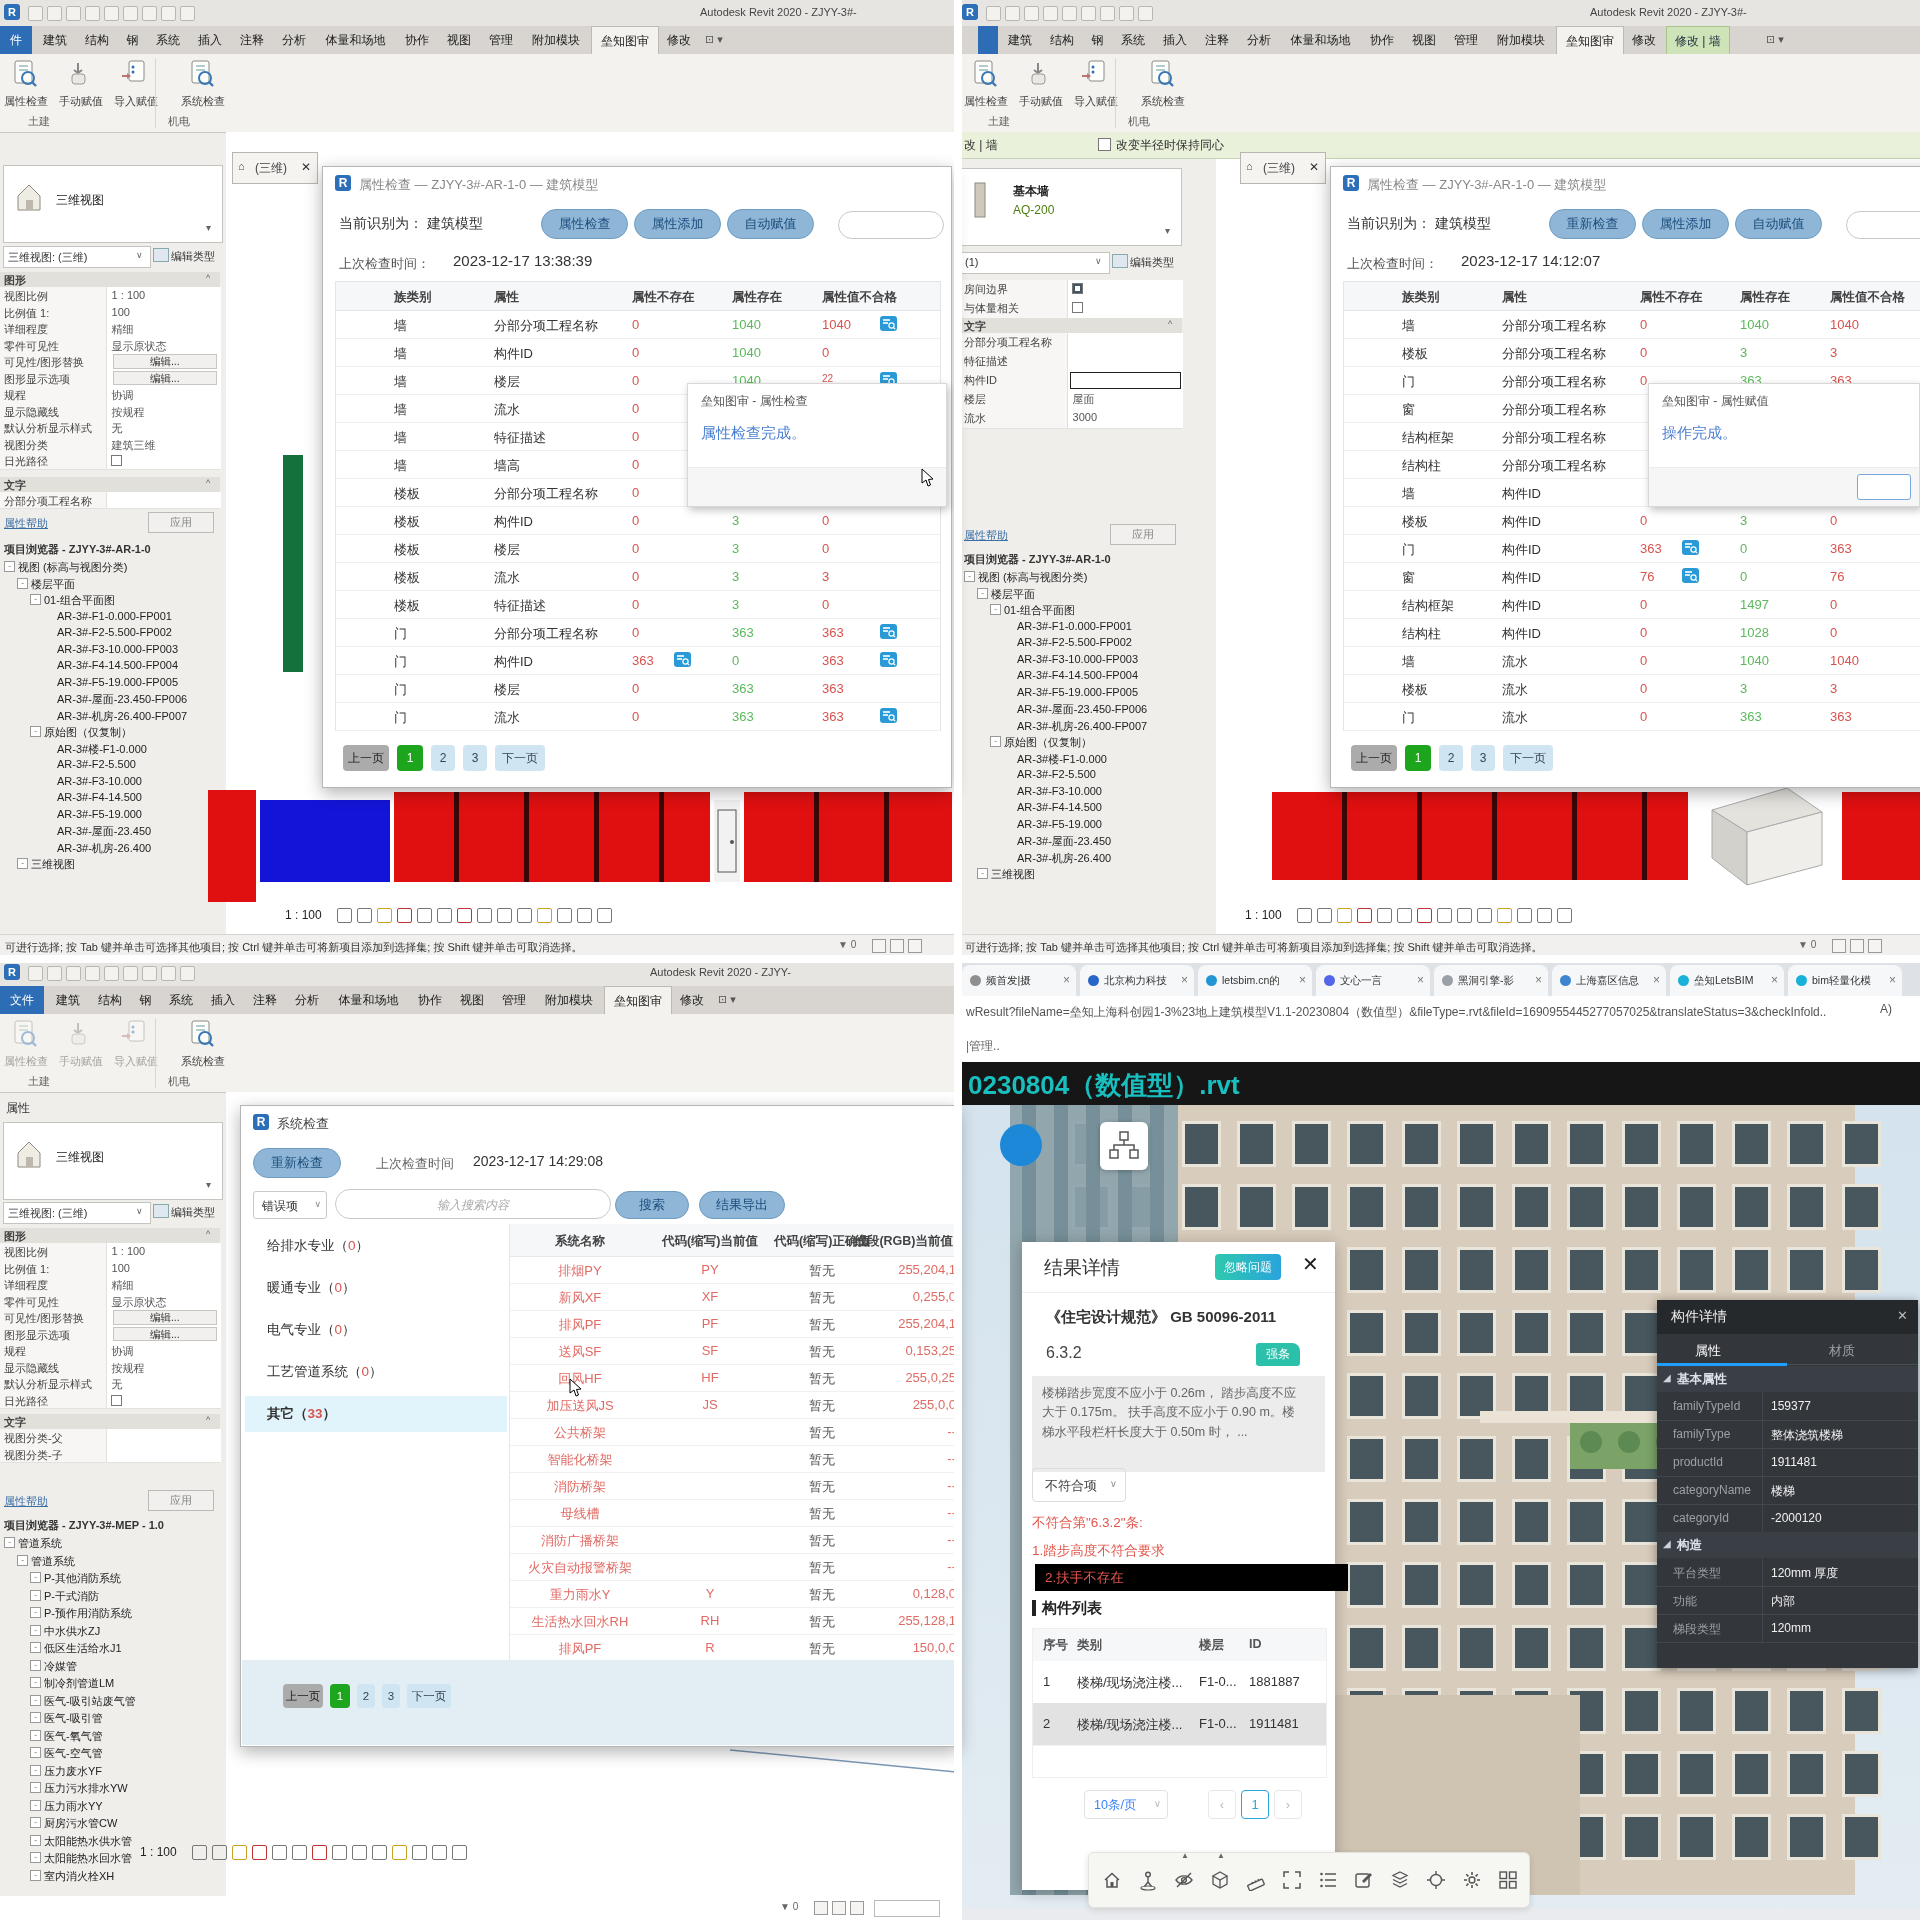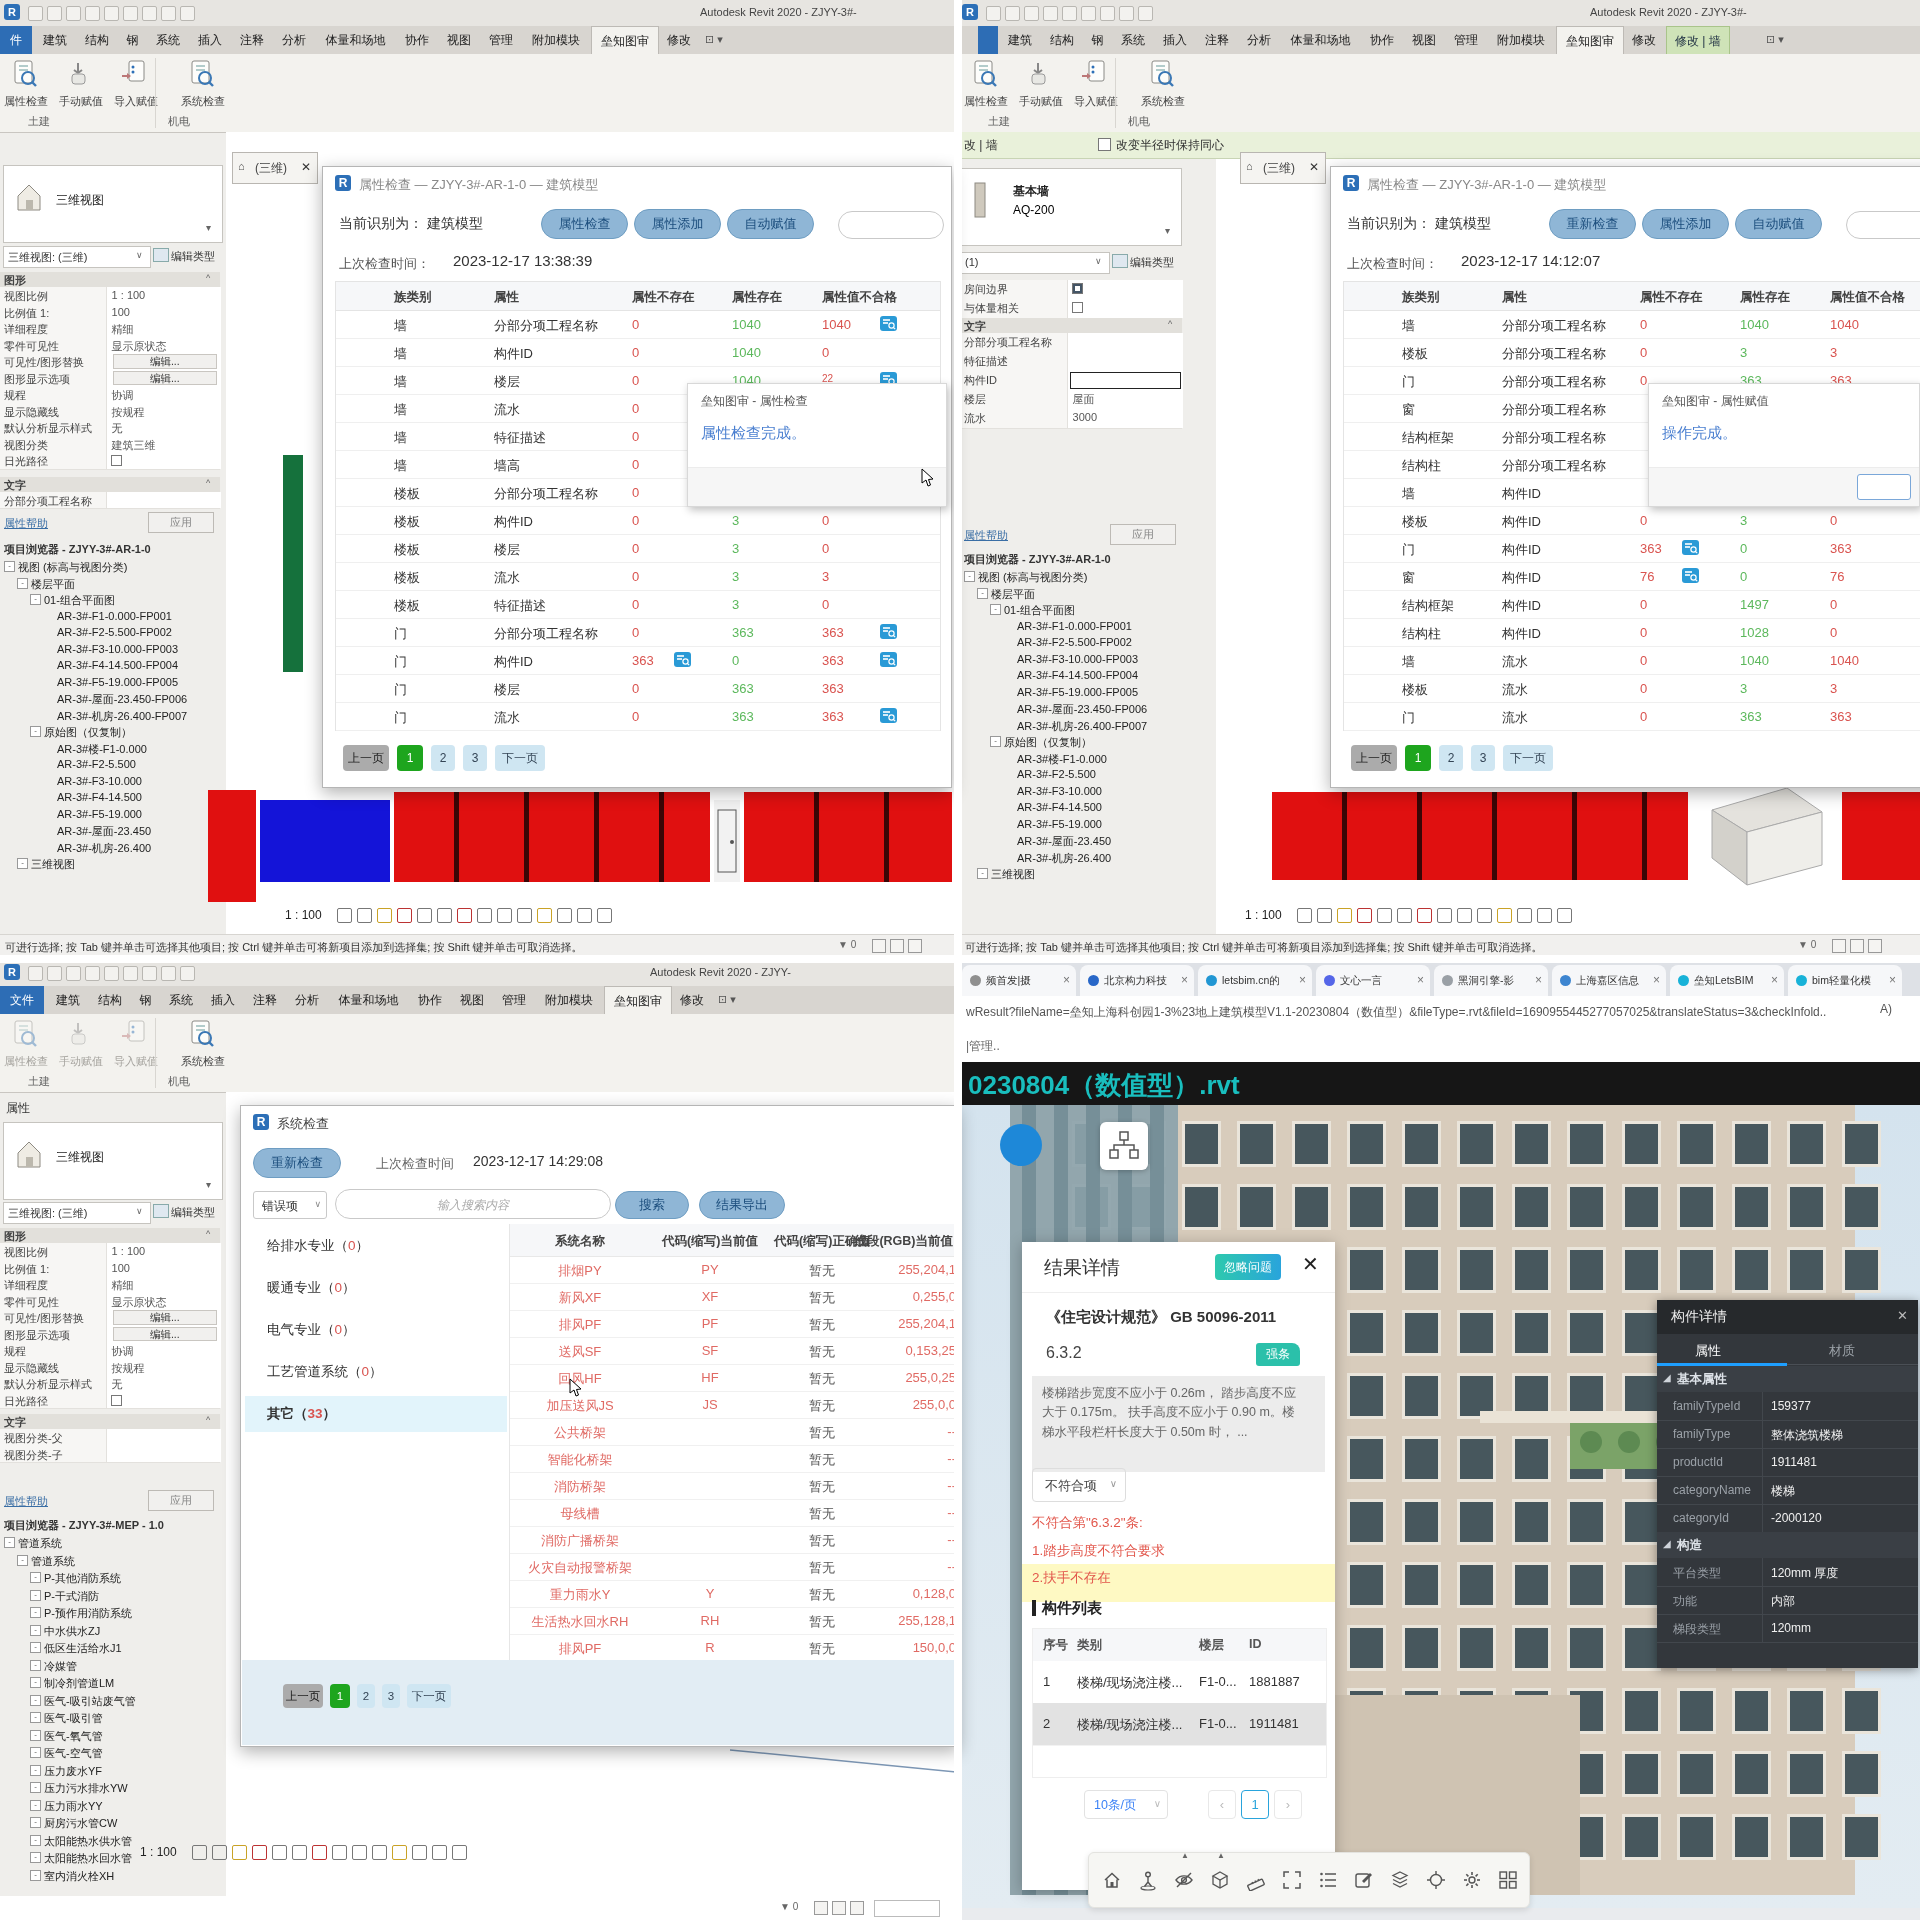--- a/index.html
+++ b/index.html
@@ -55,21 +55,21 @@
       <div style="position: absolute; left: 10px; top: 134px; width: 273px; height: 76px; background: rgb(236, 236, 236); padding: 10px; overflow: hidden;">
         <div style="position: absolute; left: 10px; top: 8px; width: 255px; font-size: 12.5px; color: rgb(102, 102, 102); line-height: 1.55; white-space: normal;">楼梯踏步宽度不应小于 0.26m， 踏步高度不应大于 0.175m。 扶手高度不应小于 0.90 m。楼梯水平段栏杆长度大于 0.50m 时， ...</div>
         <div style="position: absolute; left: 0px; bottom: 0px; width: 100%; height: 18px; background: linear-gradient(rgba(236, 236, 236, 0), rgb(236, 236, 236));"></div>
       </div>
       <div style="position: absolute; left: 10px; top: 226px; width: 92px; height: 32px; border: 1px solid rgb(221, 221, 221); border-radius: 4px;">
         <div style="position: absolute; left: 12px; top: 8px; font-size: 13px; color: rgb(68, 68, 68);">不符合项</div>
         <div style="position: absolute; right: 8px; top: 9px; font-size: 10px; color: rgb(153, 153, 153);">∨</div>
       </div>
       <div style="position: absolute; left: 10px; top: 272px; font-size: 13.5px; color: rgb(226, 87, 76);">不符合第"6.3.2"条:</div>
       <div style="position: absolute; left: 10px; top: 300px; font-size: 13.5px; color: rgb(226, 87, 76);">1.踏步高度不符合要求</div>
-      <div style="position: absolute; left: 0px; top: 322px; width: 313px; height: 38px; background: #fef9c3;">
+      <div style="position: absolute; left: 13px; top: 322px; width: 313px; height: 27px; background: #000000;">
         <div style="position: absolute; left: 10px; top: 5px; font-size: 13.5px; color: rgb(226, 87, 76);">2.扶手不存在</div>
       </div>
       <div style="position: absolute; left: 10px; top: 358px; width: 4px; height: 16px; background: rgb(34, 34, 34);"></div>
       <div style="position: absolute; left: 20px; top: 357px; font-size: 15px; font-weight: bold; color: rgb(34, 34, 34);">构件列表</div>
       <div style="position: absolute; left: 10px; top: 386px; width: 293px; height: 148px; border: 1px solid rgb(238, 238, 238);">
         <div style="position: absolute; left: 0px; top: 0px; width: 293px; height: 32px; background: rgb(246, 247, 249);">
           <div style="position: absolute; left: 10px; top: 8px; font-size: 12.5px; color: rgb(85, 85, 85); font-weight: bold;">序号</div>
           <div style="position: absolute; left: 44px; top: 8px; font-size: 12.5px; color: rgb(85, 85, 85); font-weight: bold;">类别</div>
           <div style="position: absolute; left: 166px; top: 8px; font-size: 12.5px; color: rgb(85, 85, 85); font-weight: bold;">楼层</div>
           <div style="position: absolute; left: 216px; top: 8px; font-size: 12.5px; color: rgb(85, 85, 85); font-weight: bold;">ID</div>
@@ -659,21 +659,21 @@
       <div style="position: absolute; left: 4px; top: 5px; font-size: 12px; color: rgb(51, 51, 51);">改 | 墙</div>
       <div style="position: absolute; left: 138px; top: 6px; width: 11px; height: 11px; border: 1px solid rgb(119, 119, 119); background: rgb(255, 255, 255);"></div>
       <div style="position: absolute; left: 156px; top: 5px; font-size: 12px; color: rgb(51, 51, 51);">改变半径时保持同心</div>
     </div>
     <div style="position: absolute; left: 1216px; top: 158px; width: 704px; height: 776px; background: rgb(255, 255, 255); z-index: 2;"></div>
     <div style="position: absolute; left: 960px; top: 168px; width: 220px; height: 76px; background: rgb(255, 255, 255); border: 1px solid rgb(198, 196, 191); z-index: 4;">
       <div style="position: absolute; left: 8px; top: 10px; width: 34px; height: 40px;"><svg width="34" height="40">
           <rect x="6" y="4" width="10" height="34" fill="#cfc9bd" stroke="#8d8a82"></rect>
         </svg></div>
       <div style="position: absolute; left: 52px; top: 14px; font-size: 12px; color: rgb(34, 34, 34); font-weight: bold;">基本墙</div>
-      <div style="position: absolute; left: 52px; top: 34px; font-size: 12px; color: #000000;">AQ-200</div>
+      <div style="position: absolute; left: 52px; top: 34px; font-size: 12px; color: #4d7c0f;">AQ-200</div>
       <div style="position: absolute; left: 204px; top: 56px; font-size: 10px; color: rgb(102, 102, 102);">▾</div>
     </div>
     <div style="position: absolute; left: 960px; top: 252px; width: 220px; height: 22px; z-index: 4;">
       <div style="position: absolute; left: 0px; top: 0px; width: 148px; height: 20px; background: rgb(255, 255, 255); border: 1px solid rgb(198, 196, 191);">
         <div style="position: absolute; left: 4px; top: 3px; font-size: 11px; color: rgb(51, 51, 51); white-space: nowrap; overflow: hidden; width: 125px;">(1)</div>
         <div style="position: absolute; left: 134px; top: 3px; font-size: 9px; color: rgb(102, 102, 102);">∨</div>
       </div>
       <div style="position: absolute; left: 152px; top: 0px; width: 68px; height: 20px;">
         <span style="position:absolute;left:0;top:2px;width:14px;height:12px;border:1px solid #8aa;background:#dfe8f0"></span>
         <div style="position: absolute; left: 18px; top: 3px; font-size: 11px; color: rgb(51, 51, 51);">编辑类型</div>

